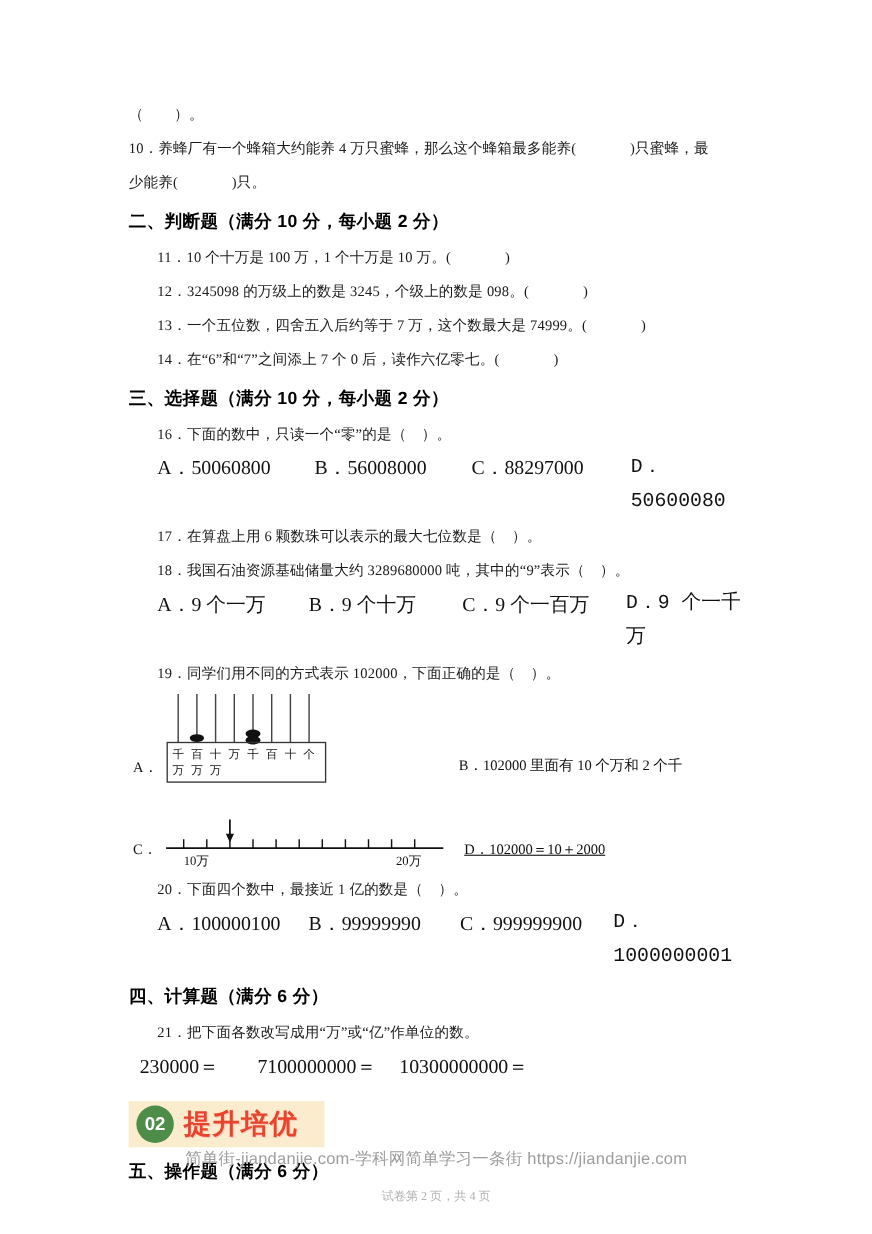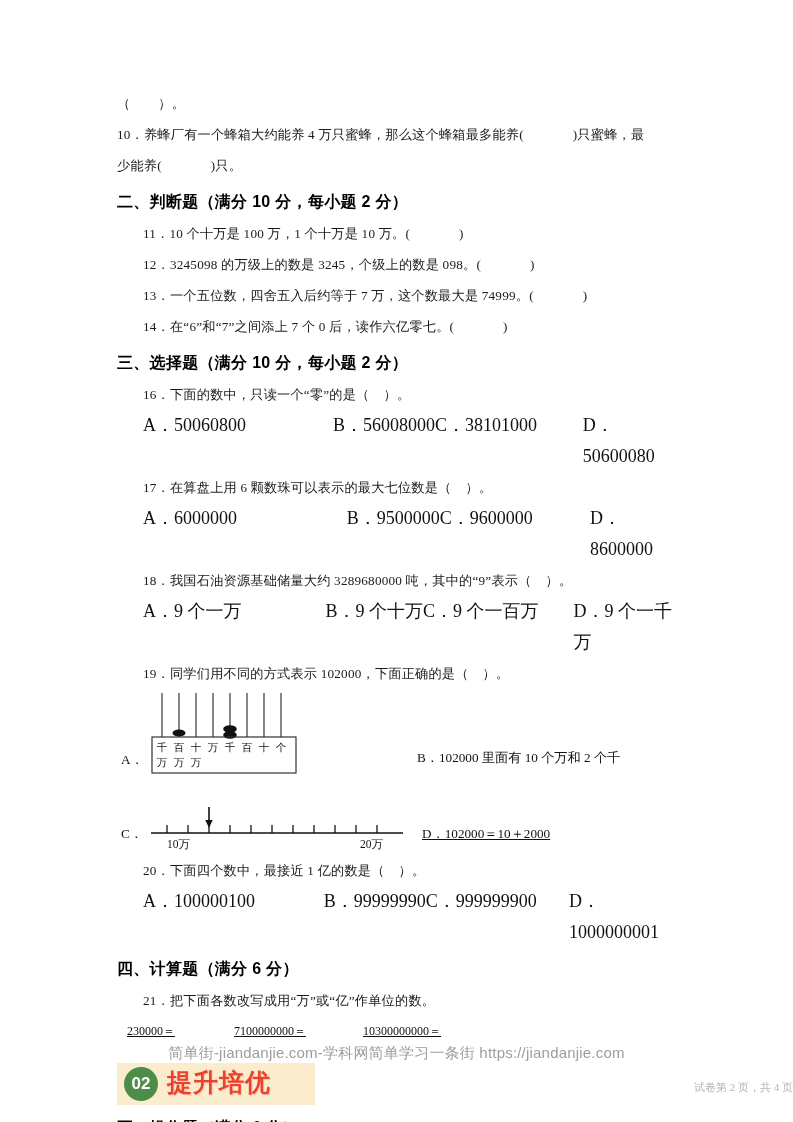--- a/index.html
+++ b/index.html
@@ -43,23 +43,23 @@
   .indent{ padding-left:26px; }
 
   
   .opts{
     display:flex;
     font-size:18px;
     line-height:31px;
   }
   .opts > span{ display:block; }
   .opt0{ width:150px; }
-  .opt1{ width:150px;text-align:right; }
+  .opt1{ width:150px; }
   .opt2{ width:152px; }
-  .opt3{ width:auto; }
+  .opt3{ width:auto;font-family:Liberation Mono, monospace; }
 
   .opts.wide .opt0{width:148px;}
   .opts.wide .opt1{width:150px;}
   .opts.wide .opt2{width:160px;}
 
   
   .q19{
     position:relative;
     height:112px;
     margin-top:2px;
@@ -100,53 +100,52 @@
     position:absolute;
     left:305px; top:22px;
     font-size:13.2px;
     white-space:nowrap;
     text-decoration:underline;
   }
 
   
   .calcrow{
     display:flex;
-    font-size:12px;
+    font-size:18px;
     line-height:31px;
     padding-left:10px;
-    text-decoration:underline;
   }
   .calcrow span{display:block;}
   .c0{width:107px;}
   .c1{width:129px;}
 
   
   .banner{
     position:relative;
-    width:198px;height:42px;
+    width:178px;height:42px;
     margin:16px 0 6px 0;
     background:#fbeccd;
     display:flex;
     align-items:center;
   }
   .banner-badge{
     width:34px;height:34px;
     border-radius:50%;
     background:#4e8c4a;
     color:#ffffff;
     font-family:"Liberation Sans","DejaVu Sans",sans-serif;
     font-size:17px;
     font-weight:bold;
     display:flex;align-items:center;justify-content:center;
     margin-left:7px;
     flex:0 0 auto;
   }
   .banner-text{
     margin-left:9px;
-    font-family:Liberation Mono, monospace;
+    font-family:Liberation Serif, serif;
     font-size:25px;
     font-weight:bold;
     color:#e8442c;
     letter-spacing:1px;
     line-height:1;
     text-shadow:1px 1px 0 #f7c9bd;
   }
 
   
   .footer-wm{
@@ -156,21 +155,21 @@
     text-align:center;
     font-family:"Liberation Sans","DejaVu Sans",sans-serif;
     font-size:15px;
     color:#9d9d9d;
     letter-spacing:.2px;
   }
   .footer-page{
     position:absolute;
     left:0;top:1080px;
     width:793px;
-    text-align:right;
+    text-align:center;
     font-size:11px;
     color:#b3b3b3;
   }
 </style>
 </head>
 <body>
 
 <div class="page">
 
   <div class="content">
@@ -186,31 +185,25 @@
     <div class="line q indent">12．3245098 的万级上的数是 3245，个级上的数是 098。(              )</div>
     <div class="line q indent">13．一个五位数，四舍五入后约等于 7 万，这个数最大是 74999。(              )</div>
     <div class="line q indent">14．在“6”和“7”之间添上 7 个 0 后，读作六亿零七。(              )</div>
 
     <div class="sec-head">三、选择题（满分 10 分，每小题 2 分）</div>
 
     <div class="line q indent">16．下面的数中，只读一个“零”的是（    ）。</div>
     <div class="opts indent">
       <span class="opt0">A．50060800</span>
       <span class="opt1">B．56008000</span>
-      <span class="opt2">C．38101000</span>
+      <span class="opt2">C．88297000</span>
       <span class="opt3">D．50600080</span>
     </div>
 
     <div class="line q indent">17．在算盘上用 6 颗数珠可以表示的最大七位数是（    ）。</div>
-    <div class="opts indent">
-      <span class="opt0">A．6000000</span>
-      <span class="opt1">B．9500000</span>
-      <span class="opt2">C．9600000</span>
-      <span class="opt3">D．8600000</span>
-    </div>
 
     <div class="line q indent">18．我国石油资源基础储量大约 3289680000 吨，其中的“9”表示（    ）。</div>
     <div class="opts indent wide">
       <span class="opt0">A．9 个一万</span>
       <span class="opt1">B．9 个十万</span>
       <span class="opt2">C．9 个一百万</span>
       <span class="opt3">D．9 个一千万</span>
     </div>
 
     <div class="line q indent">19．同学们用不同的方式表示 102000，下面正确的是（    ）。</div>

